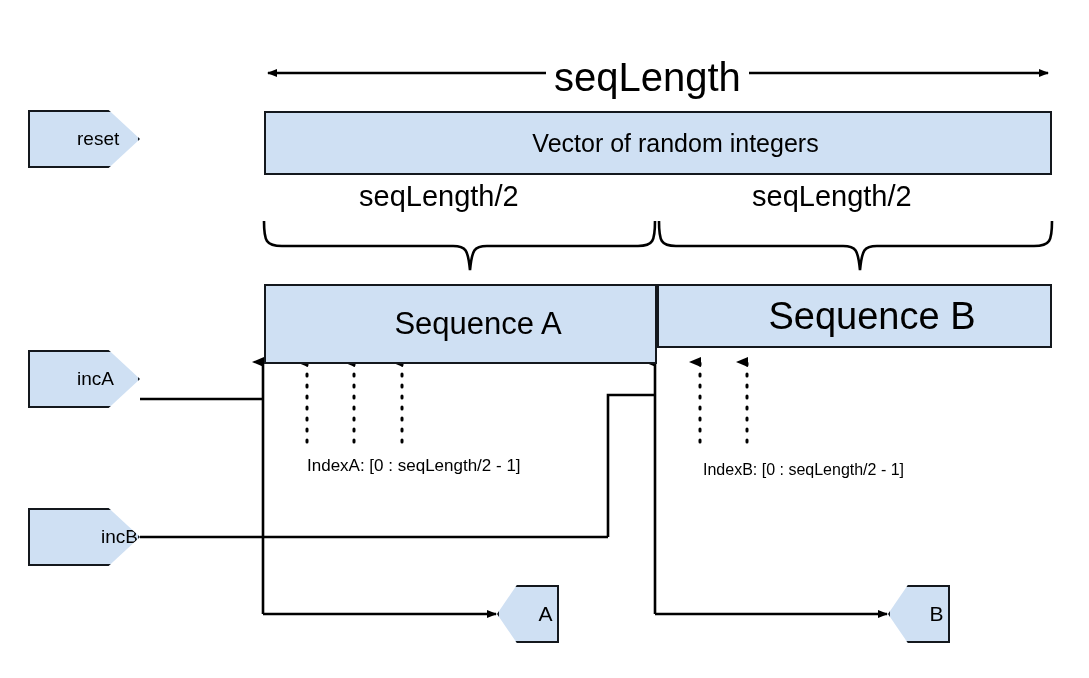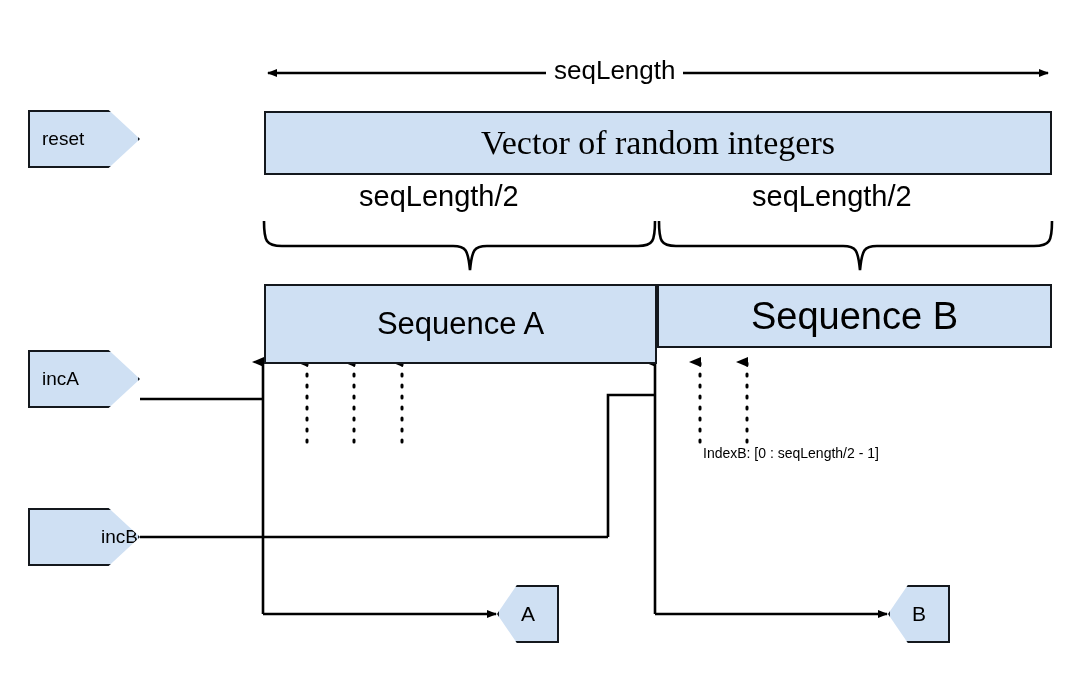--- a/index.html
+++ b/index.html
@@ -5,30 +5,30 @@
   html,body{margin:0;padding:0;background:#ffffff;}
   body{
     width:1089px;height:678px;
     font-family:"Liberation Sans","DejaVu Sans",sans-serif;
     color:#000000;
     overflow:hidden;
   }
   #stage{position:relative;width:1089px;height:678px;background:#ffffff;}
   #wires{position:absolute;left:0;top:0;width:1089px;height:678px;}
 
-  .node{position:absolute;box-sizing:border-box;}
+  .node{position:absolute;box-sizing:border-box;padding-left:35px;}
 
   
   .rect{
     background:#cfe0f3;
     border:2px solid #14181d;
     display:flex;align-items:center;justify-content:center;
     text-align:center;
   }
-  .vector-box{left:264px;top:111px;width:788px;height:64px;font-size:34px;font-family:Liberation Serif, serif;}
+  .vector-box{left:264px;top:111px;width:788px;height:64px;font-size:25px;}
   .seqA-box{left:264px;top:284px;width:393px;height:80px;font-size:31px;}
   .seqB-box{left:657px;top:284px;width:395px;height:64px;font-size:38px;}
 
   
   .sig{
     background:#cfe0f3;
     border:2px solid #14181d;
     display:flex;align-items:center;
     font-size:19px;
     box-sizing:border-box;
@@ -49,25 +49,25 @@
     font-size:21px;
     box-sizing:border-box;
   }
   .out-A{left:497px;top:585px;width:62px;height:58px;
     clip-path:polygon(0 50%, 32% 0, 100% 0, 100% 100%, 32% 100%);}
   .out-B{left:888px;top:585px;width:62px;height:58px;
     clip-path:polygon(0 50%, 32% 0, 100% 0, 100% 100%, 32% 100%);}
 
   
   .lbl{position:absolute;white-space:nowrap;}
-  .lbl-seqLength{left:546px;top:55px;font-size:26px;background:#ffffff;padding:0 8px;}
+  .lbl-seqLength{left:546px;top:55px;font-size:40px;background:#ffffff;padding:0 8px;}
   .lbl-halfA{left:359px;top:180px;font-size:29px;}
   .lbl-halfB{left:752px;top:180px;font-size:29px;}
   .lbl-indexA{left:307px;top:456px;font-size:17px;}
-  .lbl-indexB{left:703px;top:445px;font-size:14px;text-align:center;}
+  .lbl-indexB{left:703px;top:461px;font-size:16px;text-align:center;}
 </style>
 </head>
 <body>
 
 <div id="stage">
 
   <svg id="wires" viewBox="0 0 1089 678" xmlns="http://www.w3.org/2000/svg">
     <defs>
       <marker id="ah-end" markerWidth="12" markerHeight="12" refX="9" refY="4" orient="auto" markerUnits="userSpaceOnUse">
         <path d="M0,0 L10,4 L0,8 z" fill="#000"></path>
@@ -132,15 +132,16 @@
   <div class="node rect vector-box">Vector of random integers</div>
   <div class="node rect seqA-box">Sequence A</div>
   <div class="node rect seqB-box">Sequence B</div>
 
   <div class="node out out-A">A</div>
   <div class="node out out-B">B</div>
 
   <div class="lbl lbl-seqLength">seqLength</div>
   <div class="lbl lbl-halfA">seqLength/2</div>
   <div class="lbl lbl-halfB">seqLength/2</div>
+  <div class="lbl lbl-indexA">IndexA: [0 : seqLength/2 - 1]</div>
   <div class="lbl lbl-indexB">IndexB: [0 : seqLength/2 - 1]</div>
 
 </div>
 
 </body></html>

